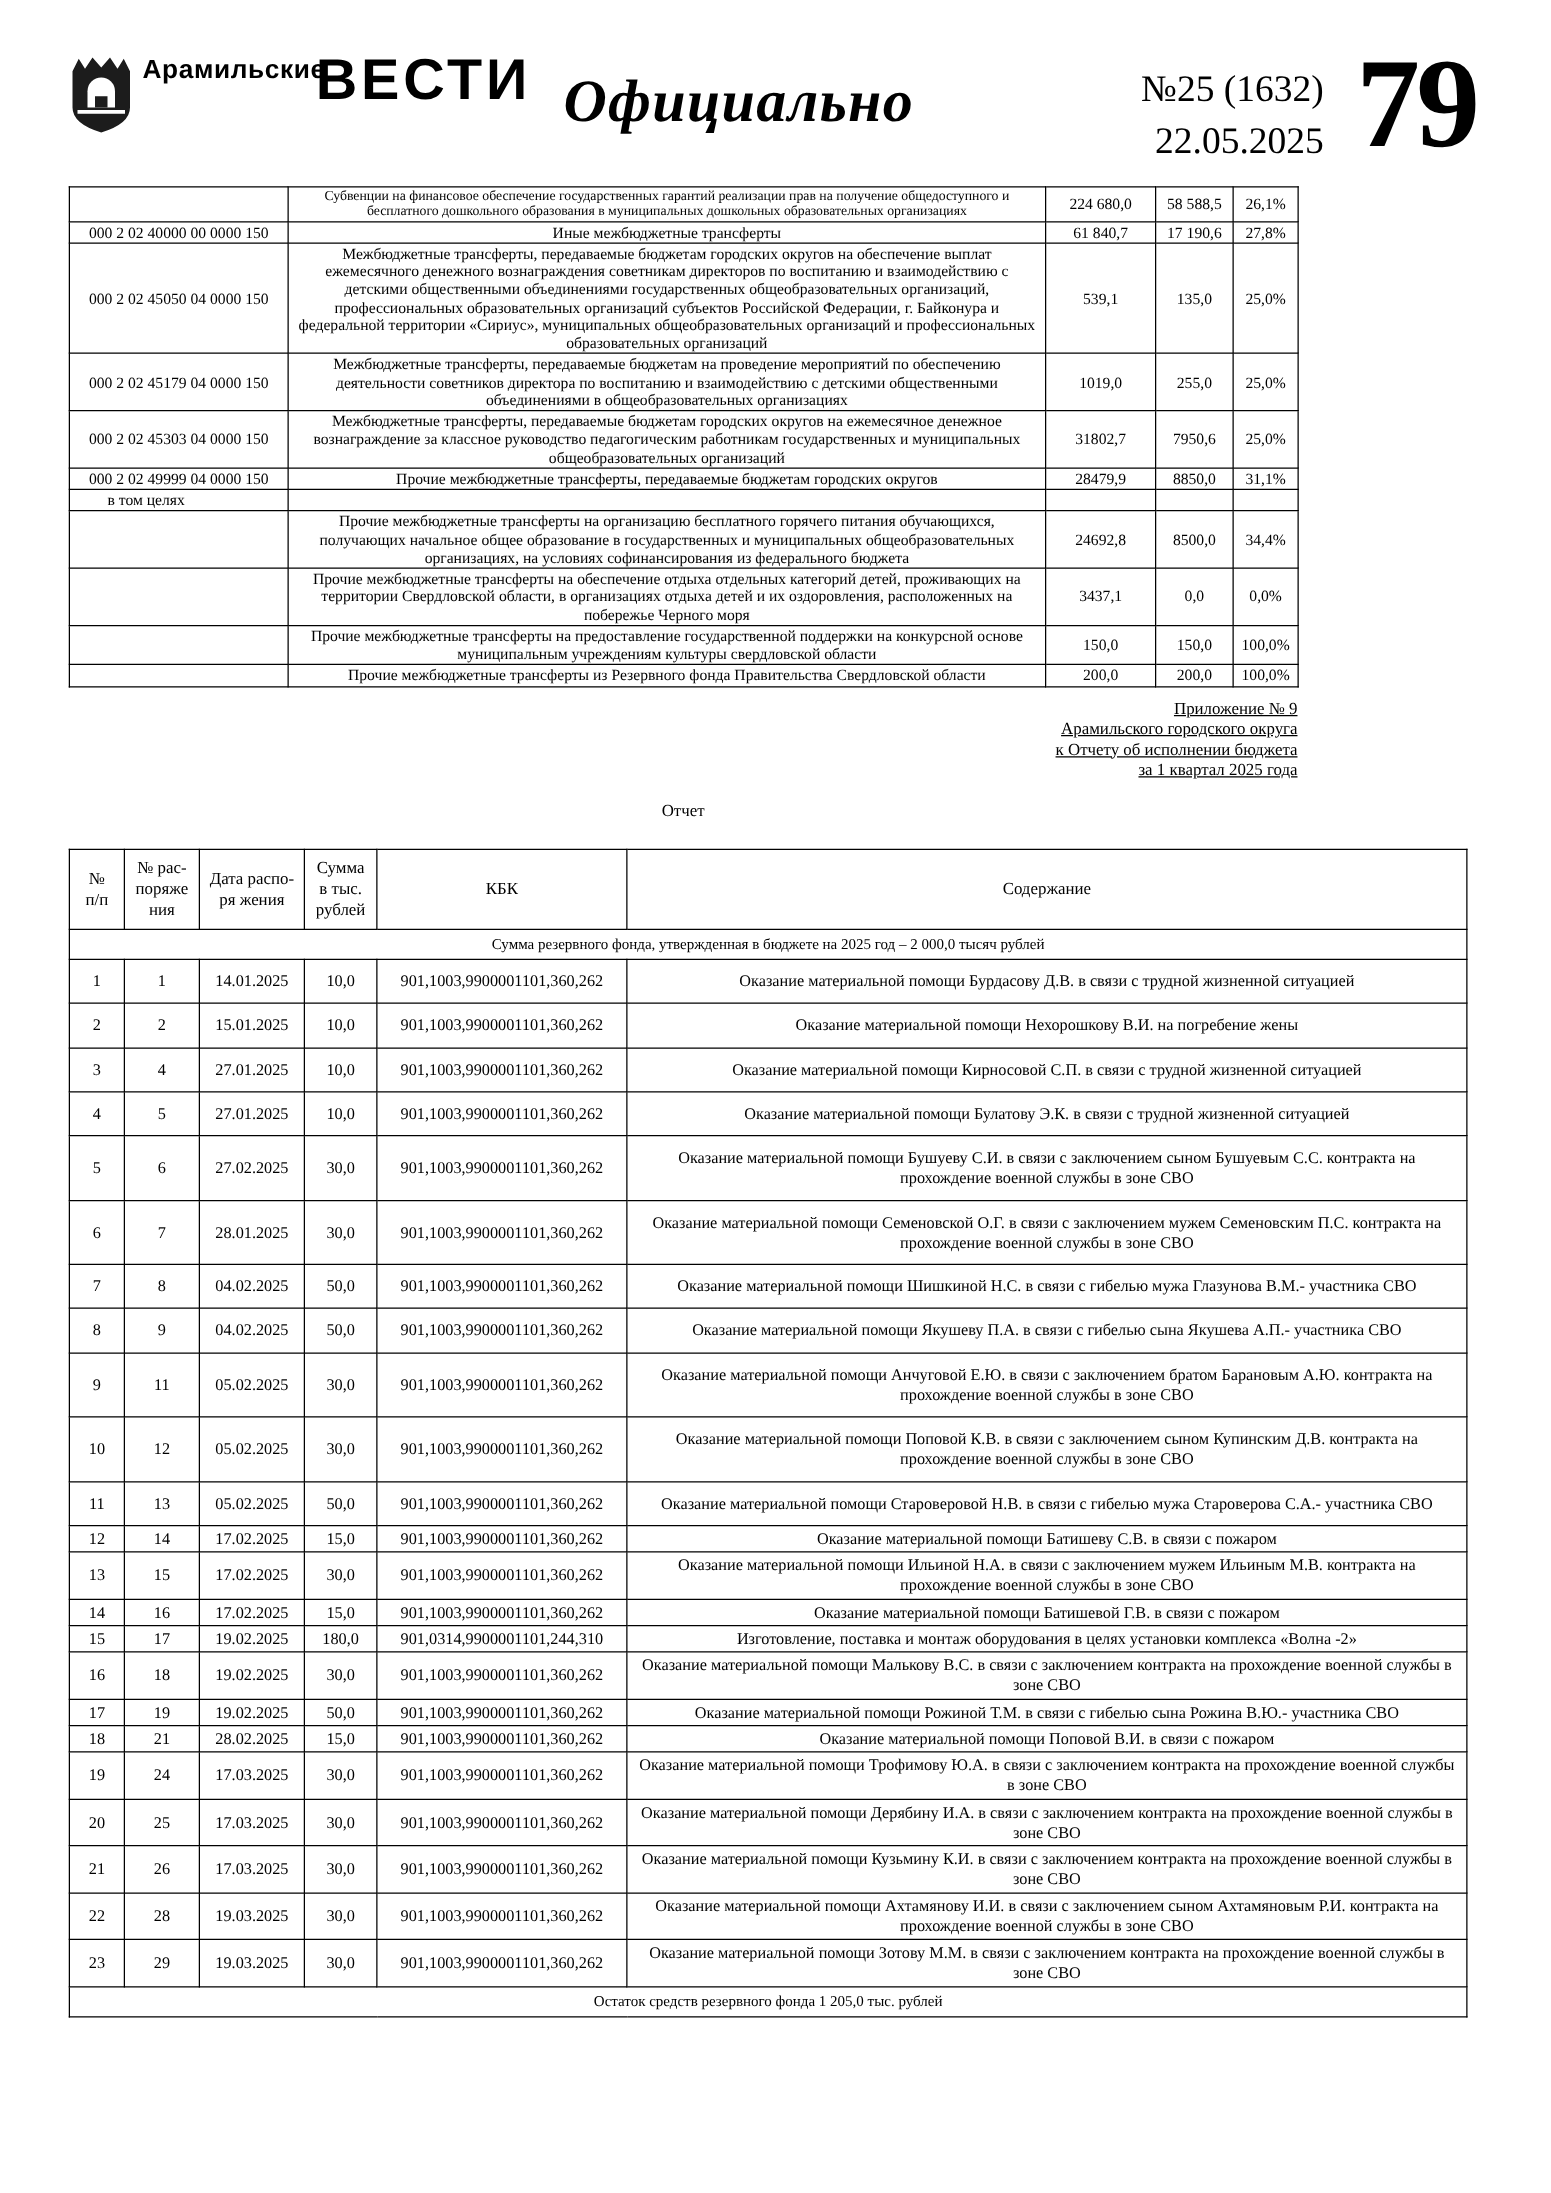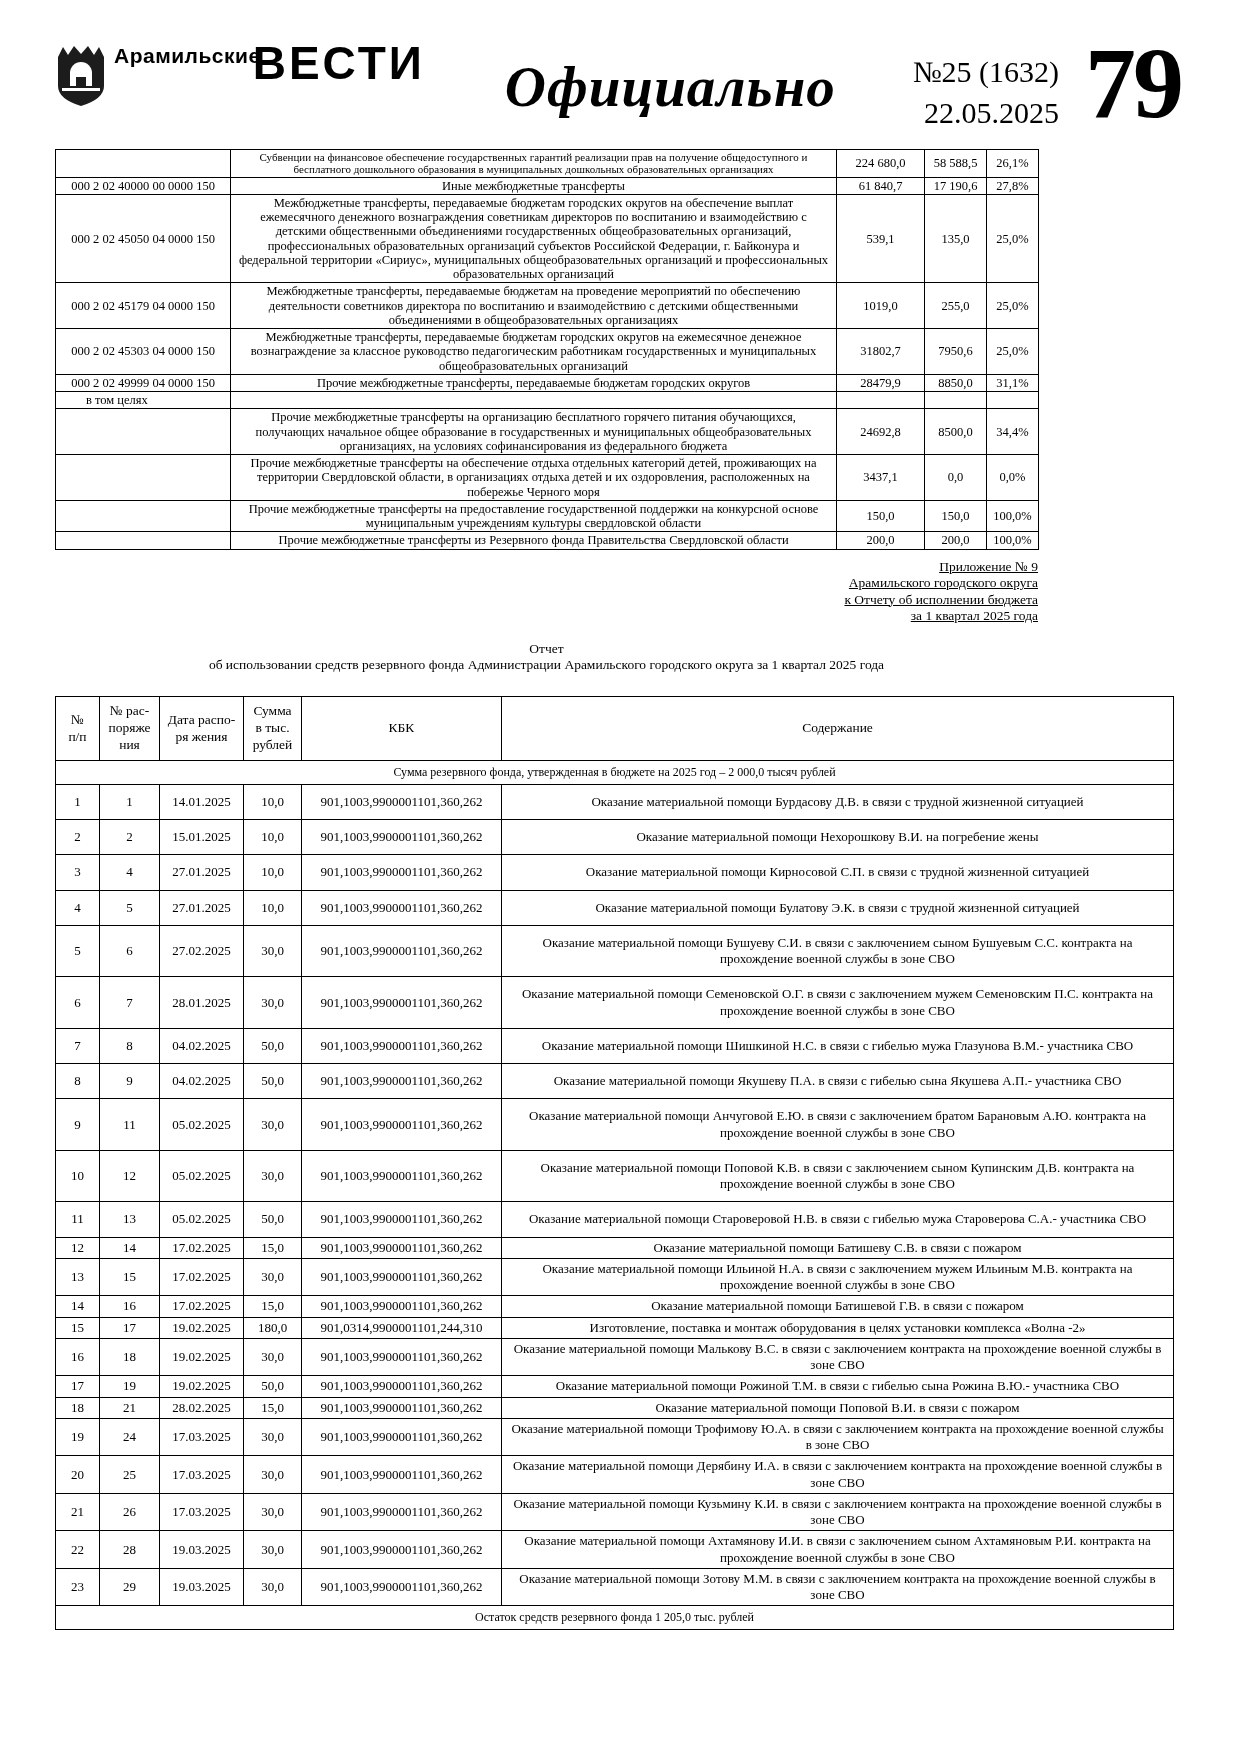--- a/index.html
+++ b/index.html
@@ -18,22 +18,22 @@
   .brand-text { display: flex; }
   .brand-top {
     font-family: "Liberation Sans", "DejaVu Sans", sans-serif;
     font-weight: 700; font-size: 21px; letter-spacing: 0.5px; margin-top: 2px;
   }
   .brand-main {
     font-family: "Liberation Sans", "DejaVu Sans", sans-serif;
     font-weight: 800; font-size: 46px; letter-spacing: 3px; line-height: 0.95; margin-left: -8px;
   }
   .section-title {
-    font-style: italic; font-weight: 700; font-size: 57px;
-    margin-left: 80px; margin-top: 12px; letter-spacing: 1px;
+    font-style: italic; font-weight: 700; font-size: 48px;
+    margin-left: 26px; margin-top: 12px; letter-spacing: 1px;
   }
   .issue-info { margin-left: auto; text-align: right; font-size: 30px; line-height: 1.35; margin-top: 10px; white-space: nowrap; }
   .page-number { font-size: 102px; font-weight: 700; line-height: 0.82; margin-left: 26px; letter-spacing: -3px; }
 
   
   table { border-collapse: collapse; table-layout: fixed; }
   td, th { border: 1px solid #000; vertical-align: middle; text-align: center; }
 
   
   .budget-table { width: 983px; font-size: 12.5px; line-height: 1.14; }
@@ -173,21 +173,20 @@
 
   <div class="appendix-note">
     <div>Приложение № 9</div>
     <div>Арамильского городского округа</div>
     <div>к Отчету об исполнении бюджета</div>
     <div>за 1 квартал 2025 года</div>
   </div>
 
   <div class="report-title">
     <div>Отчет</div>
-    <div>об использовании средств резервного фонда Администрации Арамильского городского округа за 1 квартал 2025 года</div>
   </div>
 
   <table class="reserve-table">
     <colgroup>
       <col style="width:44px">
         <col style="width:60px">
         <col style="width:84px">
         <col style="width:58px">
         <col style="width:200px">
         <col style="width:672px">

